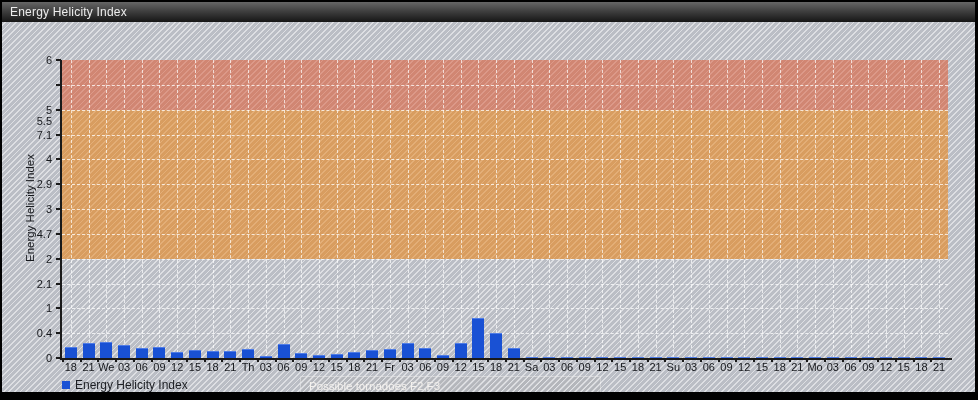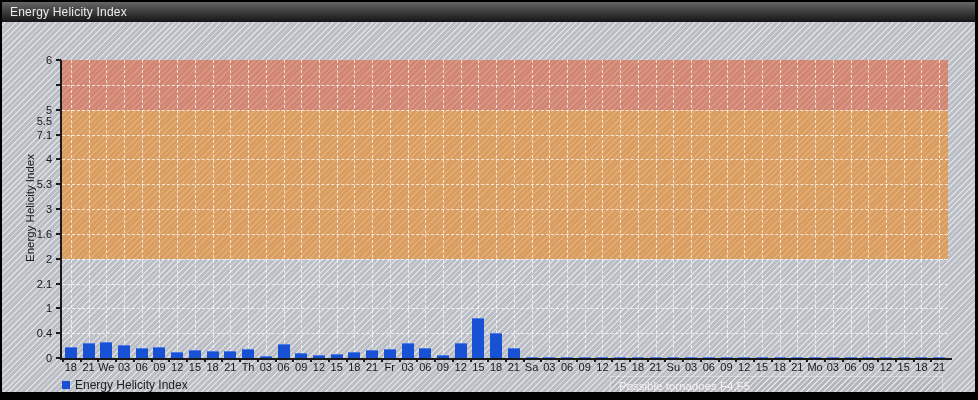--- a/index.html
+++ b/index.html
@@ -179,40 +179,40 @@
       </div>
 
     <div class="axis-y"></div>
     <div class="axis-x"></div>
 
     <div class="legend-series">
       <span class="legend-swatch"></span>
       <span class="legend-series-text">Energy Helicity Index</span>
     </div>
 
-    <div class="legend-box" style="left:608px; width:333px;">
-      <span>Possible tornadoes F4,F5</span>
+    <div class="legend-box" style="left:298px; width:301px;">
+      <span>Possible tornadoes F2,F3</span>
     </div>
 
   <div class="ytick" style="left: 54px; top: 355px;"></div>
       <div class="ylabel" style="left: 8px; top: 350px;">0</div>
       <div class="ytick" style="left: 54px; top: 330.167px;"></div>
       <div class="ylabel" style="left: 8px; top: 325.167px;">0.4</div>
       <div class="ytick" style="left: 54px; top: 305.333px;"></div>
       <div class="ylabel" style="left: 8px; top: 300.333px;">1</div>
       <div class="ytick" style="left: 54px; top: 280.5px;"></div>
       <div class="ylabel" style="left: 8px; top: 275.5px;">2.1</div>
       <div class="ytick" style="left: 54px; top: 255.667px;"></div>
       <div class="ylabel" style="left: 8px; top: 250.667px;">2</div>
       <div class="ytick" style="left: 54px; top: 230.833px;"></div>
-      <div class="ylabel" style="left: 8px; top: 225.833px;">1.6</div>
+      <div class="ylabel" style="left: 8px; top: 225.833px;">4.7</div>
       <div class="ytick" style="left: 54px; top: 206px;"></div>
       <div class="ylabel" style="left: 8px; top: 201px;">3</div>
       <div class="ytick" style="left: 54px; top: 181.167px;"></div>
-      <div class="ylabel" style="left: 8px; top: 176.167px;">5.3</div>
+      <div class="ylabel" style="left: 8px; top: 176.167px;">2.9</div>
       <div class="ytick" style="left: 54px; top: 156.333px;"></div>
       <div class="ylabel" style="left: 8px; top: 151.333px;">4</div>
       <div class="ytick" style="left: 54px; top: 131.5px;"></div>
       <div class="ylabel" style="left: 8px; top: 126.5px;">7.1</div>
       <div class="ytick" style="left: 54px; top: 106.667px;"></div>
       <div class="ylabel" style="left: 8px; top: 101.667px;">5</div>
       <div class="ytick" style="left: 54px; top: 81.8333px;"></div>
       <div class="ylabel" style="left: 8px; top: 76.8333px; margin-top: 36px;">5.5</div>
       <div class="ytick" style="left: 54px; top: 57px;"></div>
       <div class="ylabel" style="left: 8px; top: 52px;">6</div>

